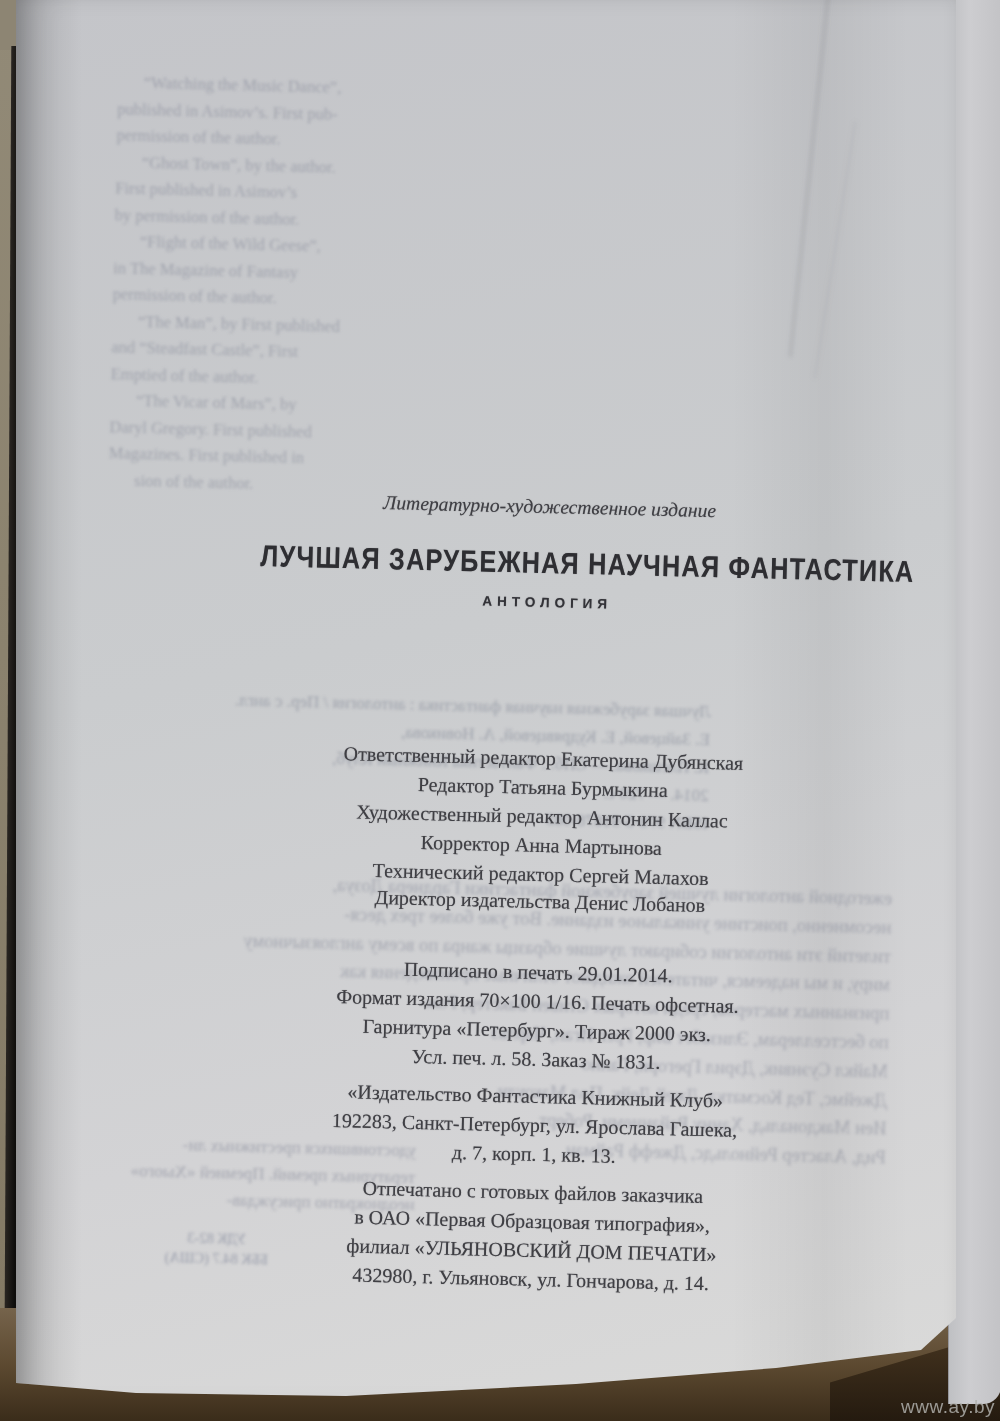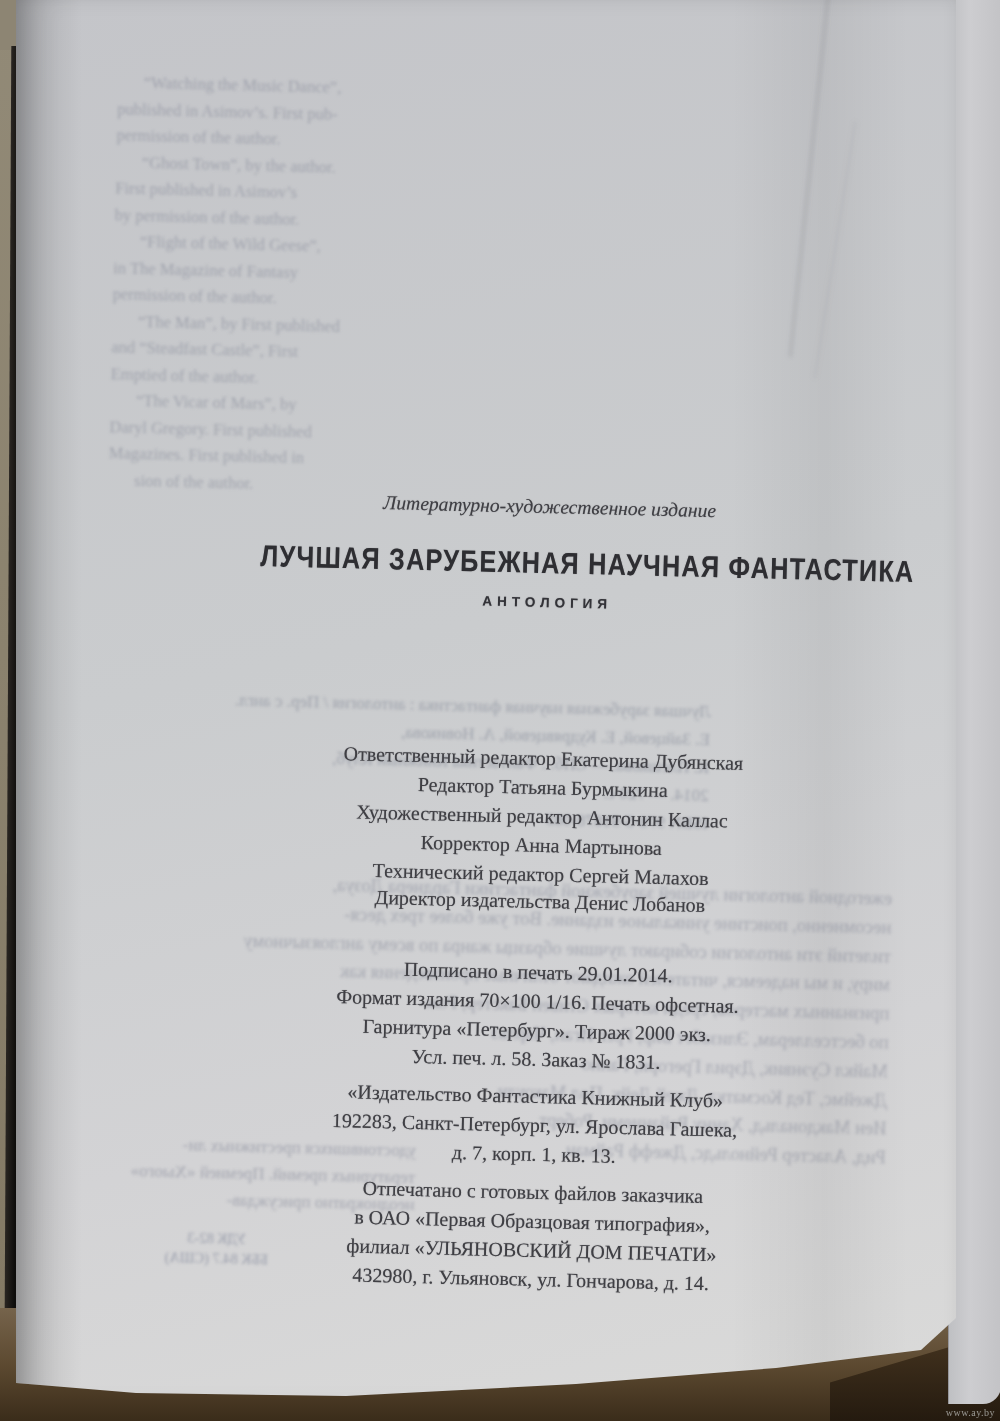--- a/index.html
+++ b/index.html
@@ -53,22 +53,22 @@
   
   .bt{position:absolute;color:rgba(100,106,124,.40);filter:blur(1.7px);}
   .bt-en{left:98px;top:80px;width:400px;font-size:16.5px;line-height:26.5px;text-align:left;}
   .bt-en div:nth-child(3n+1){padding-left:26px;}
   .mir{transform:scaleX(-1);}
   .bt-bib{left:86px;top:694px;width:620px;font-size:17px;line-height:28px;text-align:left;color:rgba(98,104,124,.42);}
   .bt-band{left:86px;top:876px;width:806px;font-size:18.5px;line-height:28.8px;text-align:justify;color:rgba(100,106,126,.38);}
   .bt-awards{left:92px;top:1140px;width:330px;font-size:17px;line-height:27px;color:rgba(100,106,126,.42);}
   .bt-codes{left:150px;top:1236px;width:150px;font-size:14.5px;line-height:20px;color:rgba(96,104,130,.50);text-align:center;}
   
-  .watermark{position:absolute;right:5px;bottom:3px;font-family:Liberation Serif, serif;
-    font-size:10px;color:rgba(175,175,172,.85);letter-spacing:.5px;}
+  .watermark{position:absolute;right:5px;bottom:3px;font-family:Liberation Sans, sans-serif;
+    font-size:19px;color:rgba(175,175,172,.85);letter-spacing:.5px;}
 </style>
 </head>
 <body>
 
 <div class="table-bg"></div>
 <div class="bottom-band"></div>
 <div class="tan-strip"></div>
 <div class="tan-corner"></div>
 <div class="cover-strip"></div>
 <div class="dark-wedge"></div>

